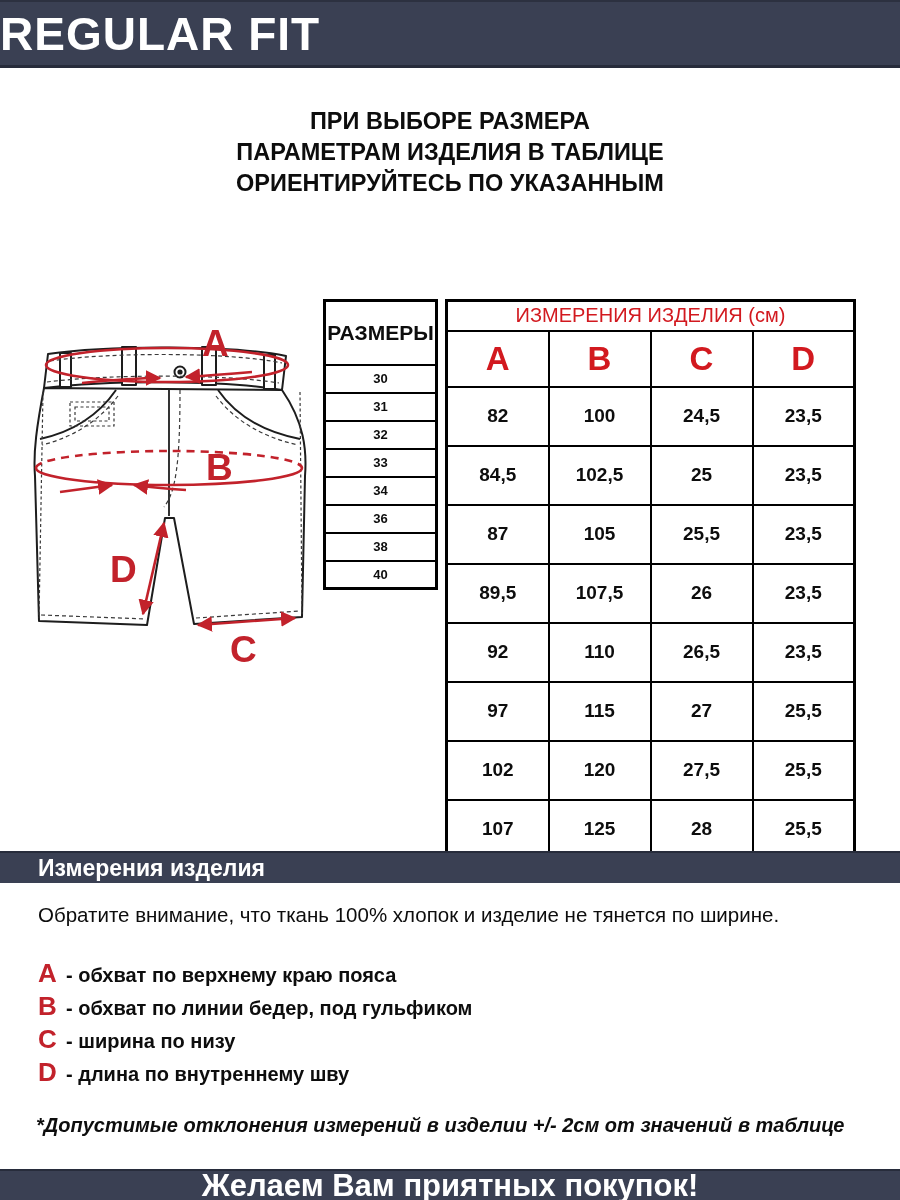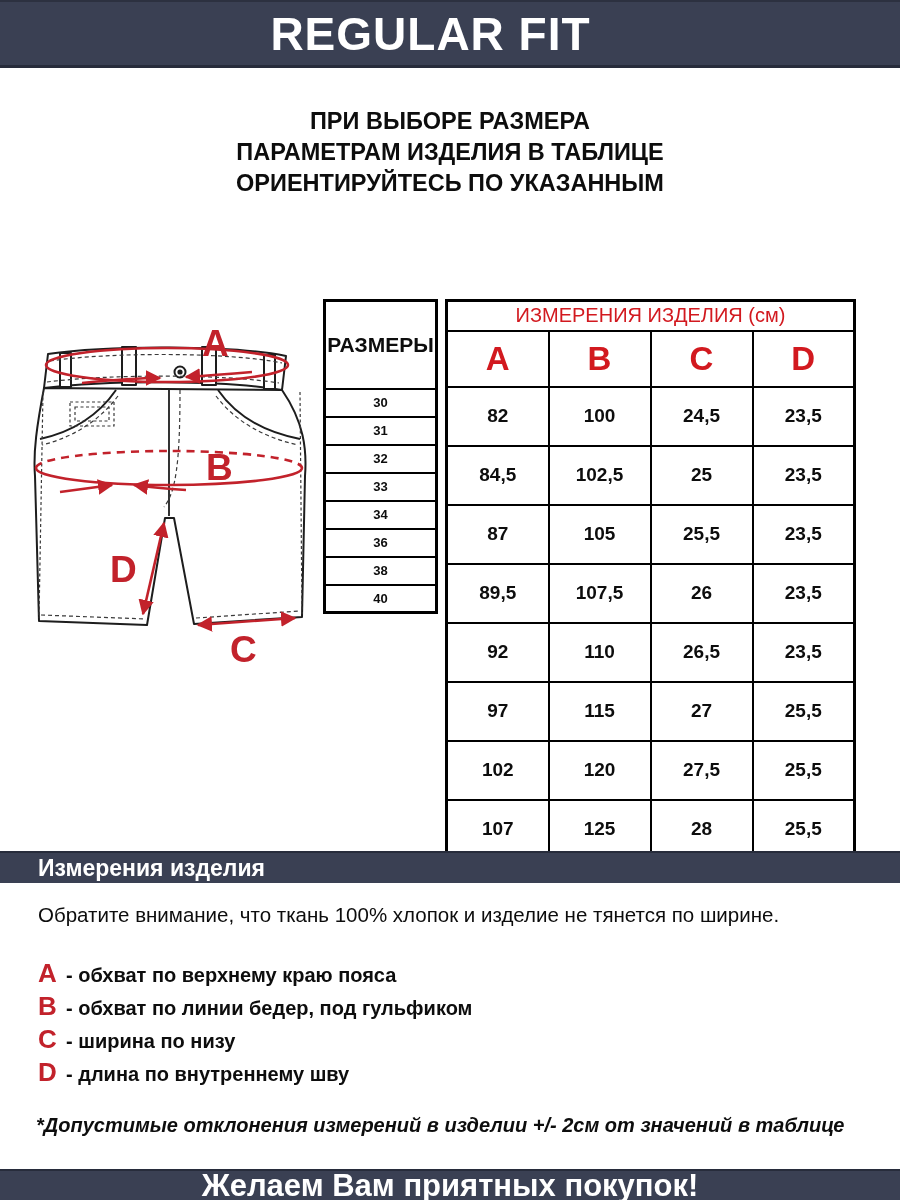--- a/index.html
+++ b/index.html
@@ -6,39 +6,39 @@
   html,body { margin:0; padding:0; background:#e8e8e8; }
   body { font-family:"Liberation Sans","DejaVu Sans",sans-serif; }
   .page {
     position:relative; width:900px; height:1200px; margin:0 auto;
     background:var(--background,#fff); overflow:hidden; color:#111;
   }
   
   .topbar {
     position:absolute; top:0; left:0; width:100%; height:68px;
     background:var(--navy); border-bottom:3px solid #272c3b; border-top:2px solid #2c3140;
-    display:flex; align-items:center; justify-content:center; padding-right:39px;
+    display:flex; align-items:center; justify-content:flex-start; padding-right:39px;
   }
   .topbar .title {
     color:#fff; font-size:46px; font-weight:bold; letter-spacing:1px; line-height:1;
   }
   
   .intro {
     position:absolute; top:106px; left:0; width:100%;
     text-align:center; font-weight:bold; font-size:23.5px; line-height:31px; color:#0d0d0d;
   }
   
   .diagram { position:absolute; left:14px; top:320px; }
   .diagram text { font-family:"Liberation Sans","DejaVu Sans",sans-serif; font-weight:bold; font-size:37px; fill:var(--dark-red); }
   
   .tables { position:absolute; left:323px; top:299px; display:flex; gap:7px; align-items:flex-start; }
   table { border-collapse:collapse; background:#fff; table-layout:fixed; }
   .t-left  { border:3px solid #000; }
   .t-left th {
-    width:112px; height:88px; font-size:21px; font-weight:bold; color:#0d0d0d;
+    width:112px; height:64px; font-size:21px; font-weight:bold; color:#0d0d0d;
     border:2px solid #000; text-align:center;
   }
   .t-left td {
     width:112px; height:28px; font-size:13px; font-weight:bold; color:#0d0d0d;
     border:2px solid #000; text-align:center;
   }
   .t-right { border:3px solid #000; }
   .t-right th, .t-right td { border:2px solid #000; text-align:center; }
   .t-right .mhead { height:30px; font-size:20px; font-weight:normal; color:var(--red); }
   .t-right .letters th { width:102px; height:56px; font-size:33px; font-weight:bold; color:var(--red); }

